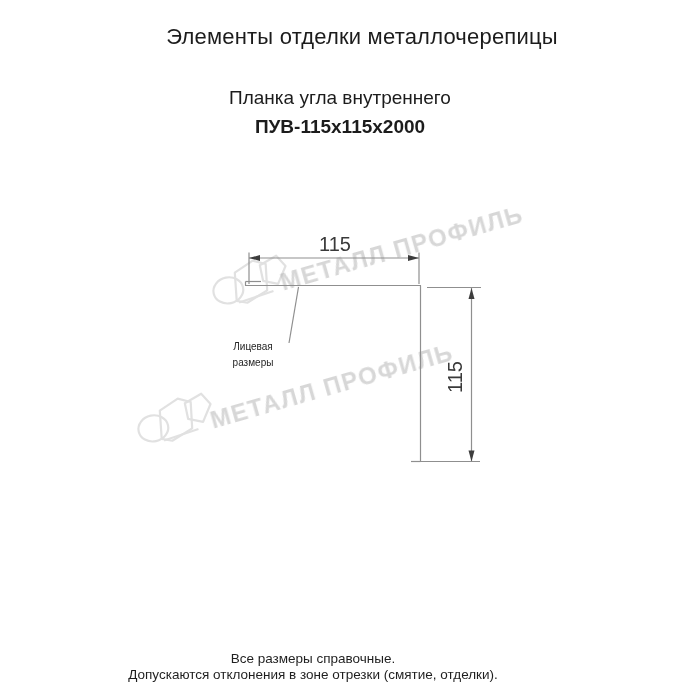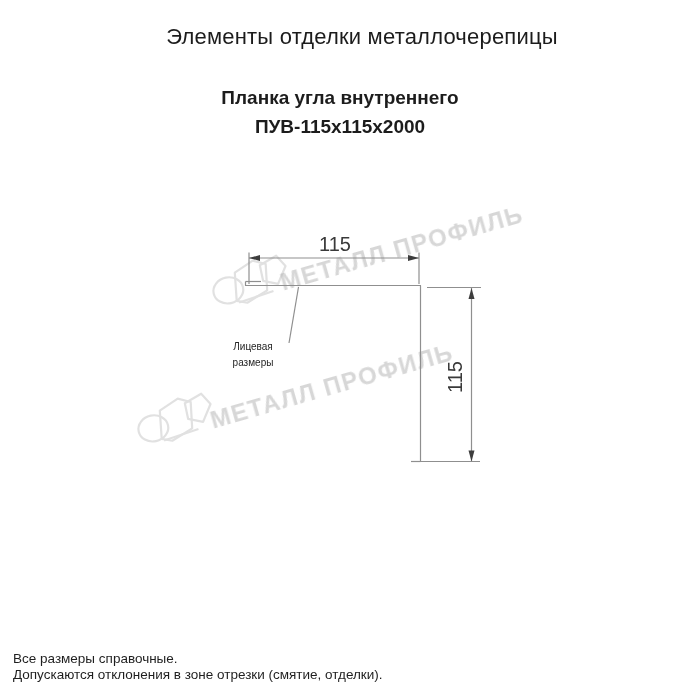--- a/index.html
+++ b/index.html
@@ -2,27 +2,27 @@
 <html><head>
 <meta charset="utf-8">
 <style>
   html,body{margin:0;padding:0;background:#fff;}
   #canvas{
     position:relative;width:700px;height:700px;background:#ffffff;overflow:hidden;
     font-family:"Liberation Sans","DejaVu Sans",sans-serif;color:#1f1f1f;
   }
   .abs{position:absolute;}
   .title{left:12px;top:24px;width:700px;text-align:center;font-size:22px;font-weight:normal;letter-spacing:0.2px;color:#1c1c1c;}
-  .subtitle{left:0;top:87px;width:680px;text-align:center;font-size:19px;font-weight:bold;color:#1c1c1c;}
+  .subtitle{left:0;top:87px;width:680px;text-align:center;font-size:19px;font-weight:normal;color:#1c1c1c;}
   .model{left:0;top:116px;width:680px;text-align:center;font-size:19px;font-weight:bold;color:#1c1c1c;}
   .dim-label{font-size:20px;color:#3a3a3a;}
   .dim-top{left:305px;top:233px;width:60px;text-align:center;}
   .dim-right{left:427px;top:364px;width:60px;height:26px;text-align:center;transform:rotate(-90deg);transform-origin:50% 50%;}
   .face-label{left:217px;top:339px;width:72px;text-align:center;font-size:10px;line-height:15.5px;color:#262626;}
-  .footer-note{left:13px;width:600px;font-size:13.5px;color:#1f1f1f;}
+  .footer-note{left:13px;width:600px;font-size:13.5px;color:#1f1f1f;text-align:center;}
   .note1{top:651px;}
   .note2{top:667px;}
   .wm-text{
     font-size:24px;font-weight:bold;letter-spacing:1.5px;white-space:nowrap;
     color:rgba(182,182,182,0.55);filter:blur(0.6px);
     transform:rotate(-16deg);transform-origin:left center;
   }
   .wm1-text{left:281px;top:269px;}
   .wm2-text{left:211px;top:407px;}
   svg{display:block;}

